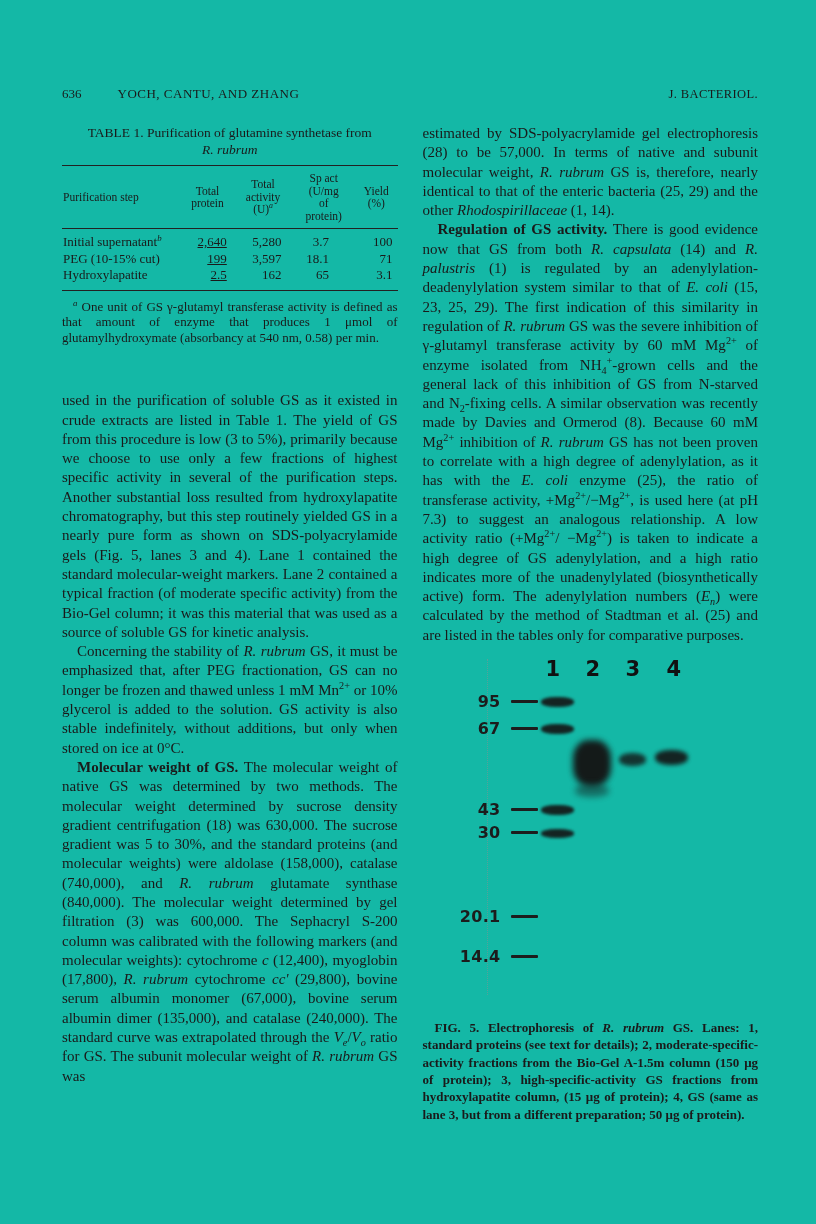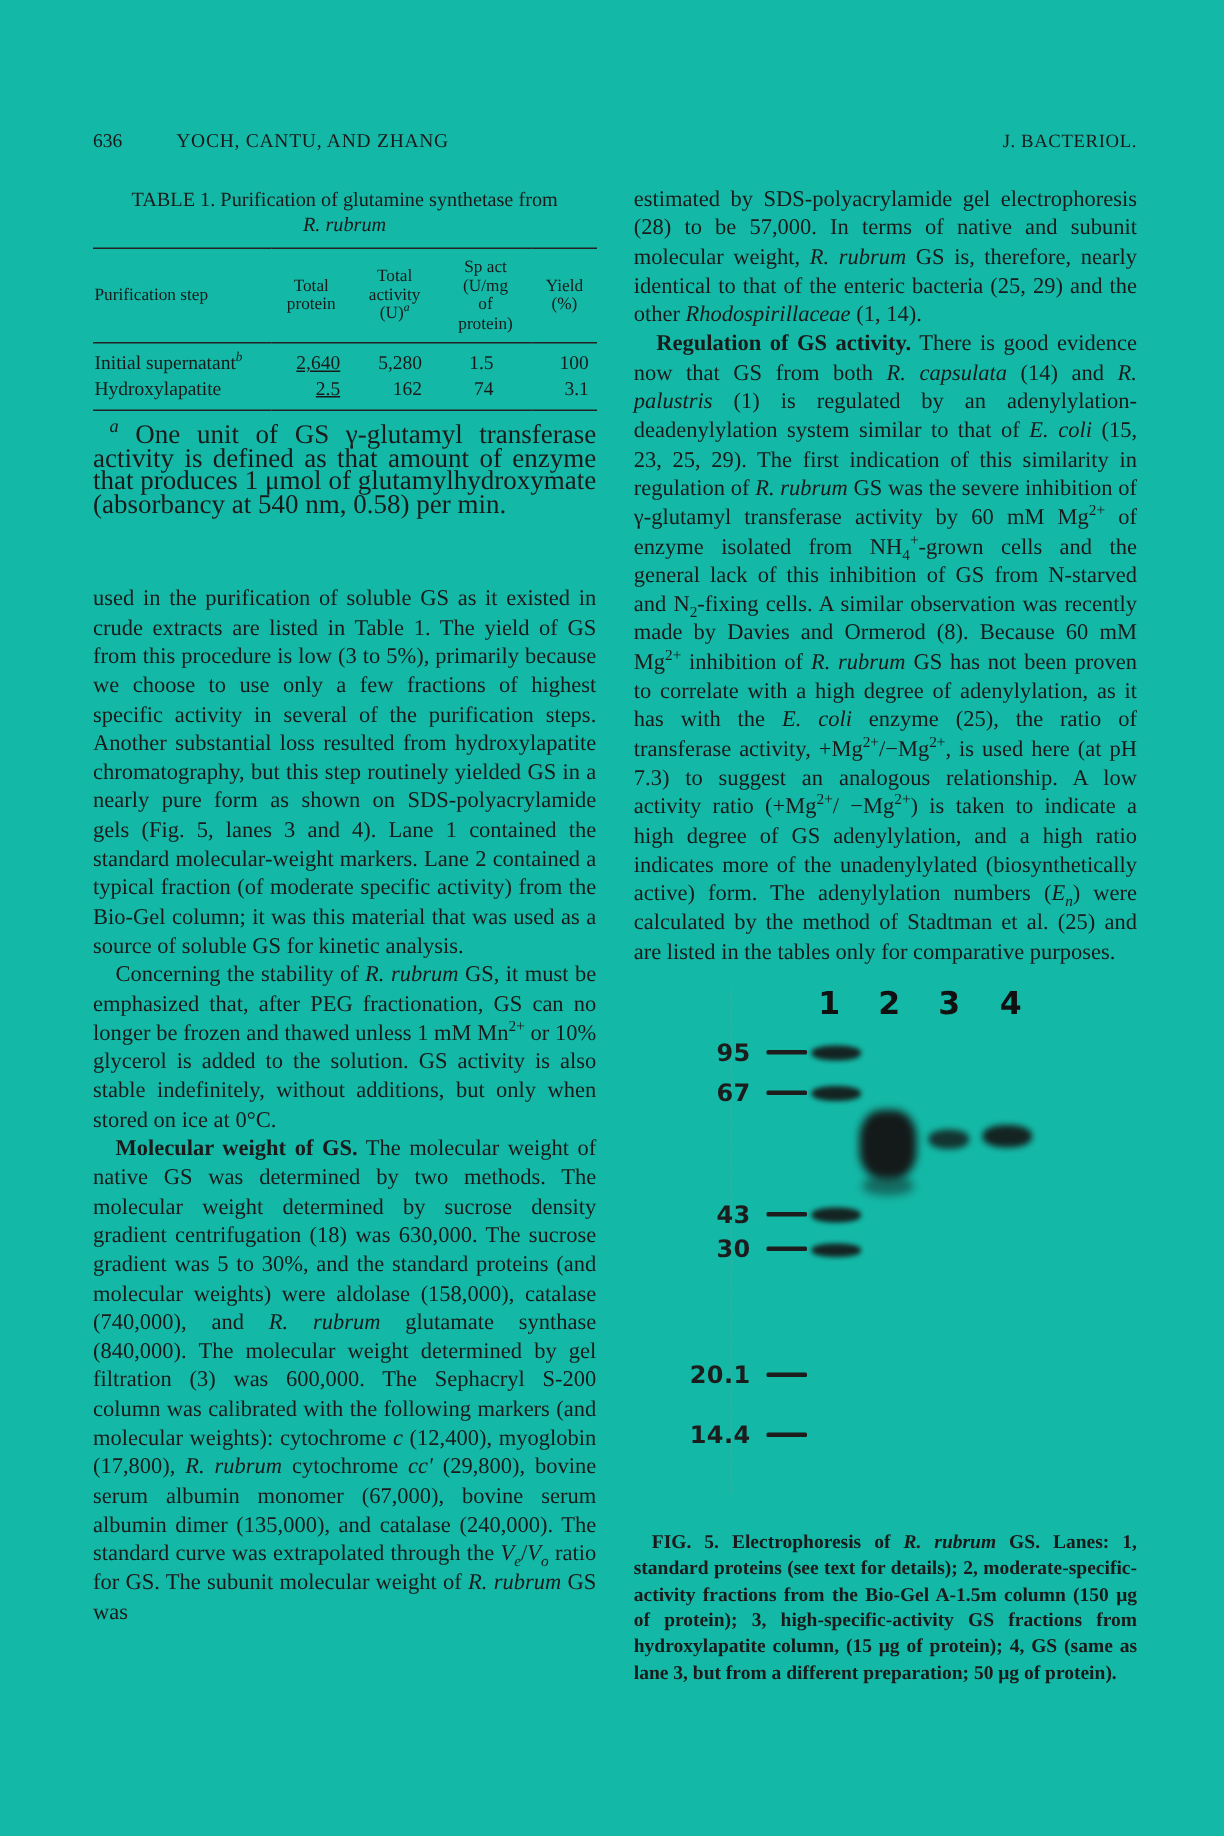--- a/index.html
+++ b/index.html
@@ -32,21 +32,21 @@
   table.purif th { font-weight:normal; font-size:11.5px; line-height:12.5px;
     padding:6px 1px; border-bottom:1px solid #222; vertical-align:middle; text-align:center; }
   table.purif th.step { text-align:left; width:118px;margin-left:44px; }
   table.purif td { font-size:13px; line-height:16.5px; padding:0 1px; vertical-align:top; }
   table.purif tbody tr:first-child td { padding-top:5px; }
   table.purif tbody tr:last-child td { padding-bottom:6px; }
   td.c-protein { text-align:right; padding-right:7px !important; width:52px;text-decoration:underline; }
   td.c-activity { text-align:right; padding-right:11px !important; width:58px; }
   td.c-spact { text-align:right; padding-right:26px !important; width:62px; }
   td.c-yield { text-align:right; padding-right:5px !important; width:42px; }
-  .footnote { font-size:18px; line-height:15.6px; text-align:justify; text-indent:11px; margin-top:2px; }
+  .footnote { font-size:13px; line-height:15.6px; text-align:justify; text-indent:11px; margin-top:2px; }
   .footnote.first { margin-top:8px; }
   
   .gel-figure { margin-top:12px; }
   .gel { position:relative; height:346px; }
   .gel-edge { position:absolute; left:64px; top:2px; height:336px; border-left:1px dotted #8f8f8f; opacity:.55; }
   .lane-num { position:absolute; top:0; font-family:"DejaVu Sans", sans-serif; font-weight:bold; font-size:21px; color:#111; }
   .mw { position:absolute; left:14px; width:64px; text-align:right;
     font-family:"DejaVu Sans", sans-serif; font-weight:600; font-size:16px; color:#1c1c1c; letter-spacing:.3px; }
   .dash { position:absolute; left:88px; width:27px; height:3px; background:#1d1d1d; border-radius:1px; }
   .band { position:absolute; background:#141414; border-radius:45%; filter:blur(1.6px); opacity:.9; }
@@ -82,28 +82,35 @@
                 <th>Total<br>activity<br>(U)<sup><i>a</i></sup></th>
                 <th>Sp act<br>(U/mg<br>of<br>protein)</th>
                 <th>Yield<br>(%)</th>
               </tr>
             </thead>
             <tbody>
               <tr>
                 <td>Initial supernatant<sup><i>b</i></sup></td>
                 <td class="c-protein">2,640</td>
                 <td class="c-activity">5,280</td>
-                <td class="c-spact">1.5</td>
+                <td class="c-spact">3.7</td>
                 <td class="c-yield">100</td>
+              </tr>
+              <tr>
+                <td>PEG (10-15% cut)</td>
+                <td class="c-protein">199</td>
+                <td class="c-activity">3,597</td>
+                <td class="c-spact">18.1</td>
+                <td class="c-yield">71</td>
               </tr>
               <tr>
                 <td>Hydroxylapatite</td>
                 <td class="c-protein">2.5</td>
                 <td class="c-activity">162</td>
-                <td class="c-spact">74</td>
+                <td class="c-spact">65</td>
                 <td class="c-yield">3.1</td>
               </tr>
             </tbody>
           </table>
           <div class="footnote first"><sup><i>a</i></sup> One unit of GS γ-glutamyl transferase activity is defined as that amount of enzyme that produces 1 μmol of glutamylhydroxymate (absorbancy at 540 nm, 0.58) per min.</div>
         </div>
 
         <p class="body-text">used in the purification of soluble GS as it existed in crude extracts are listed in Table 1. The yield of GS from this procedure is low (3 to 5%), primarily because we choose to use only a few fractions of highest specific activity in several of the purification steps. Another substantial loss resulted from hydroxylapatite chromatography, but this step routinely yielded GS in a nearly pure form as shown on SDS-polyacrylamide gels (Fig. 5, lanes 3 and 4). Lane 1 contained the standard molecular-weight markers. Lane 2 contained a typical fraction (of moderate specific activity) from the Bio-Gel column; it was this material that was used as a source of soluble GS for kinetic analysis.</p>
         <p class="body-text indent">Concerning the stability of <i>R. rubrum</i> GS, it must be emphasized that, after PEG fractionation, GS can no longer be frozen and thawed unless 1 mM Mn<sup>2+</sup> or 10% glycerol is added to the solution. GS activity is also stable indefinitely, without additions, but only when stored on ice at 0°C.</p>
         <p class="body-text indent"><b>Molecular weight of GS.</b> The molecular weight of native GS was determined by two methods. The molecular weight determined by sucrose density gradient centrifugation (18) was 630,000. The sucrose gradient was 5 to 30%, and the standard proteins (and molecular weights) were aldolase (158,000), catalase (740,000), and <i>R. rubrum</i> glutamate synthase (840,000). The molecular weight determined by gel filtration (3) was 600,000. The Sephacryl S-200 column was calibrated with the following markers (and molecular weights): cytochrome <i>c</i> (12,400), myoglobin (17,800), <i>R. rubrum</i> cytochrome <i>cc'</i> (29,800), bovine serum albumin monomer (67,000), bovine serum albumin dimer (135,000), and catalase (240,000). The standard curve was extrapolated through the <i>V</i><sub><i>e</i></sub>/<i>V</i><sub><i>o</i></sub> ratio for GS. The subunit molecular weight of <i>R. rubrum</i> GS was</p>

